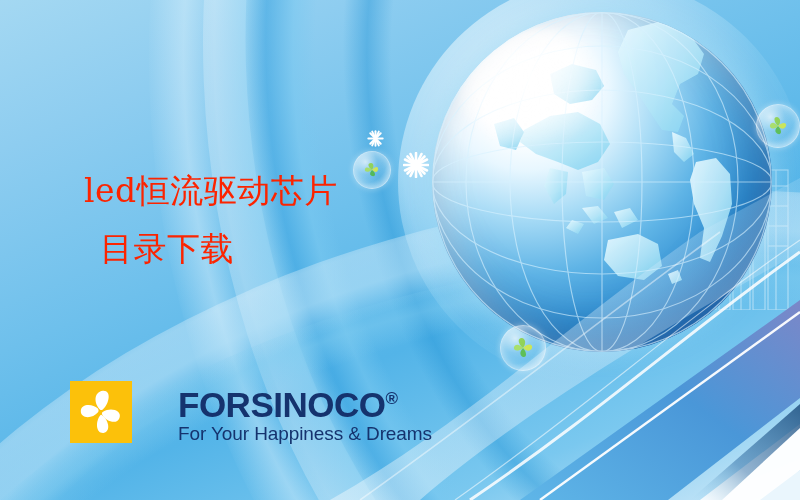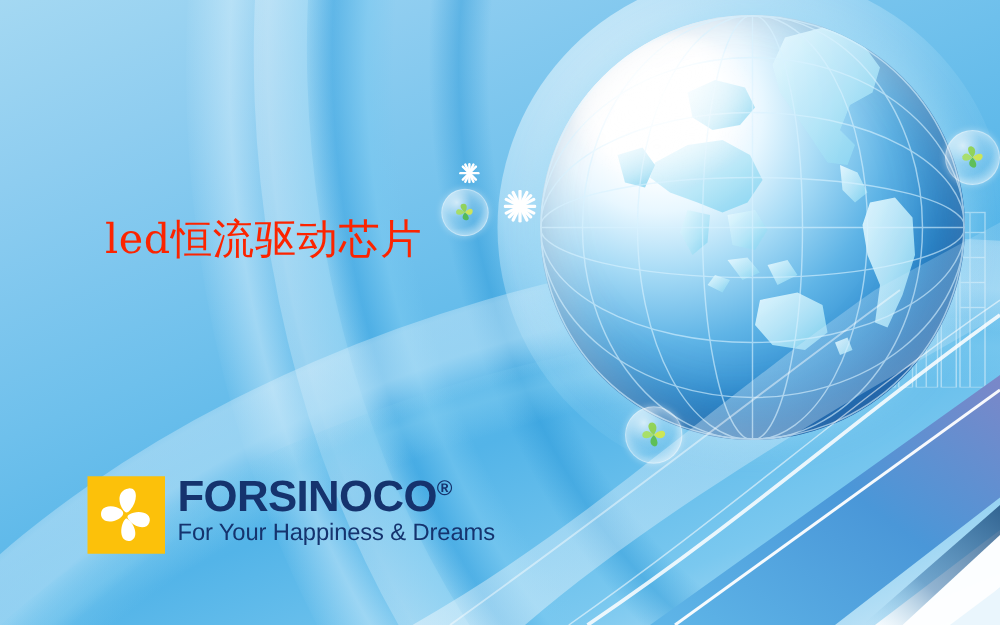--- a/index.html
+++ b/index.html
@@ -225,22 +225,23 @@
   #headline .line2 {
     padding-left: 16px;
   }
 
   
   #logo {
     position: absolute;
     left: 70px;
     top: 381px;
     display: flex;
-    align-items: flex-start;
+    align-items: flex-end;
     z-index: 40;
+    gap: 36px;
   }
   #logo-mark {
     width: 62px;
     height: 62px;
     background: #fcc10a;
     flex: 0 0 auto;
     position: relative;
   }
   #logo-text {
     margin-left: 10px;
@@ -473,20 +474,21 @@
       <line x1="5" y1="5" x2="21" y2="21"></line>
       <line x1="21" y1="5" x2="5" y2="21"></line>
       <line x1="8" y1="2.5" x2="18" y2="23.5"></line>
       <line x1="18" y1="2.5" x2="8" y2="23.5"></line>
     </g>
     <circle cx="13" cy="13" r="2.8" fill="#ffffff"></circle>
   </svg>
 
   <div id="headline">
     <div class="line line1">led恒流驱动芯片</div>
+    <div class="line line2">目录下载</div>
   </div>
 
   <div id="logo">
     <div id="logo-mark">
       <svg width="62" height="62" viewBox="0 0 62 62">
         <g fill="#ffffff">
           <path d="M29.5 29 C 22 25 18 14 27 10 C 35 7 37 20 32 28 C 31.2 29 30.2 29.4 29.5 29 Z" transform="rotate(16 31 31)"></path>
           <path d="M33 30.5 C 40 25 52 27 50 35 C 48 43 36 39 32.5 33.5 C 31.8 32.3 32 31.2 33 30.5 Z" transform="rotate(6 31 31)"></path>
           <path d="M31.5 34 C 38 39 40 51 32 52 C 24 52 25 40 29.5 34.8 C 30.3 33.9 30.8 33.5 31.5 34 Z" transform="rotate(-4 31 31)"></path>
           <path d="M28 31 C 22 37 10 36 11 28 C 12 20 24 22 28 27 C 29 28.2 29 30 28 31 Z" transform="rotate(-6 31 31)"></path>

